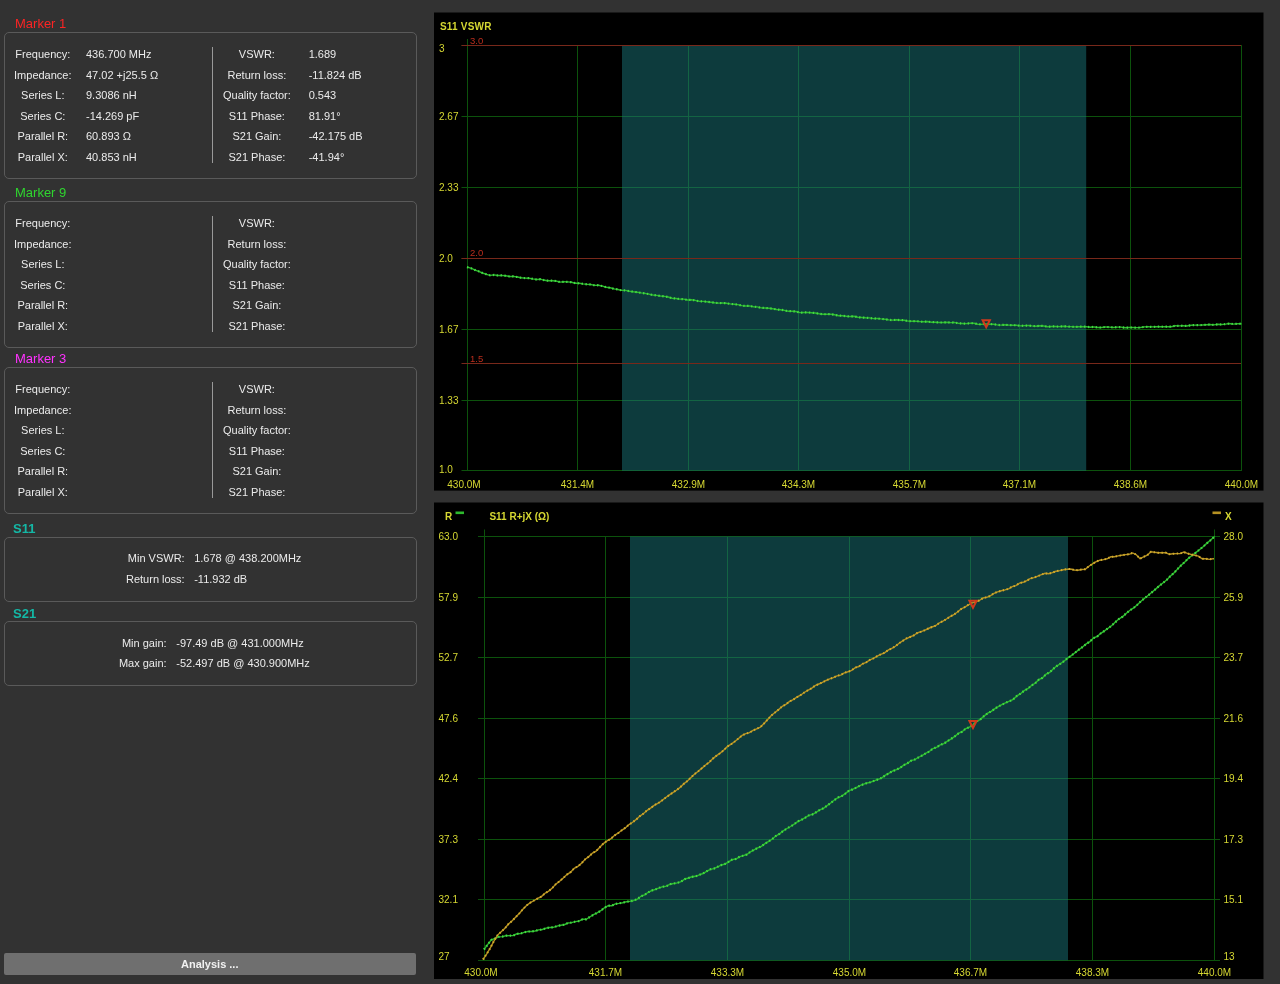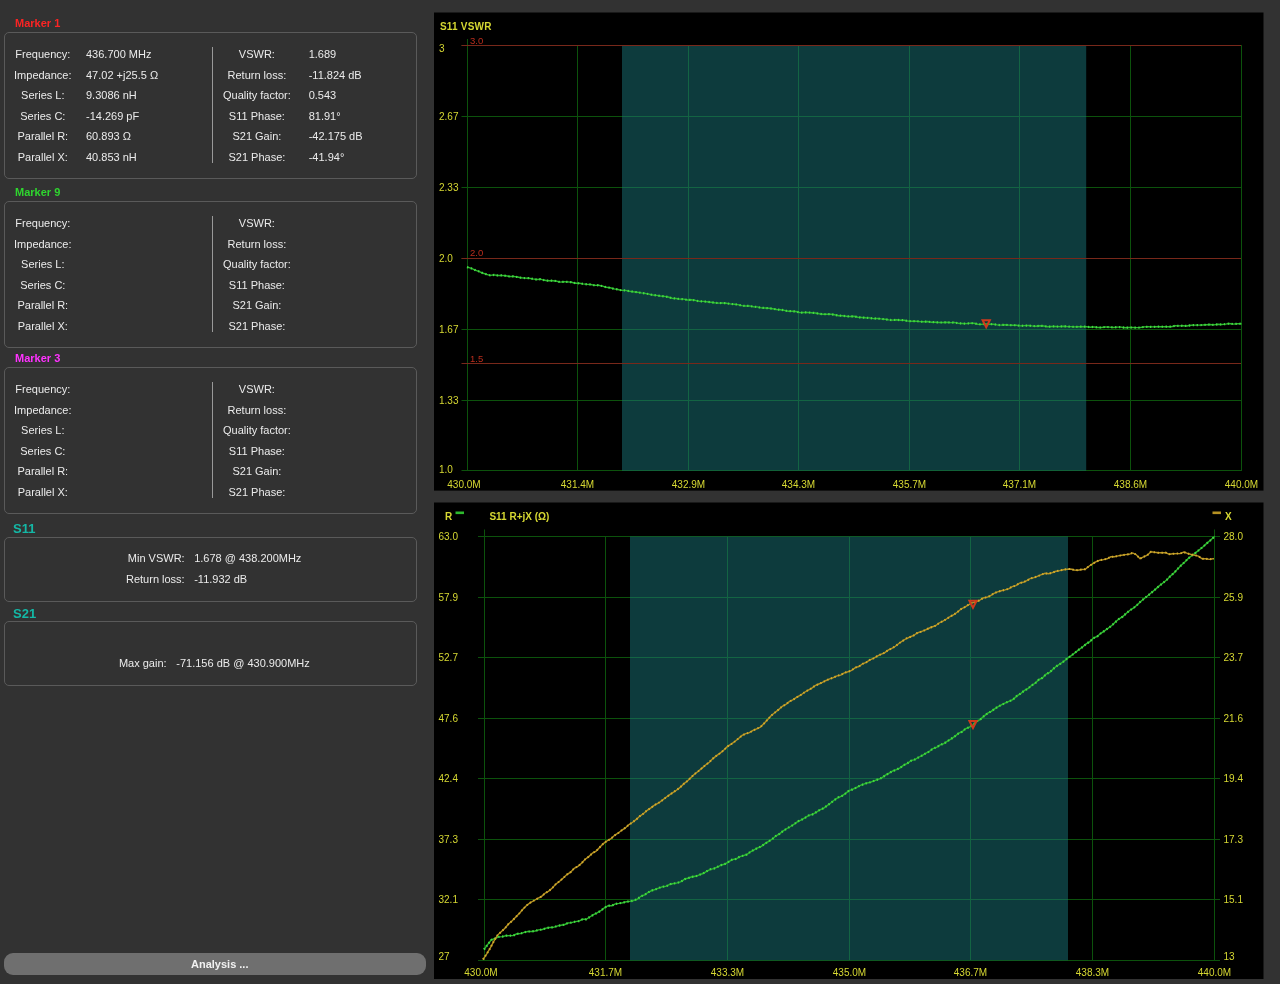--- a/index.html
+++ b/index.html
@@ -1,29 +1,29 @@
 <!DOCTYPE html>
 <html><head><meta charset="utf-8">
 <style>
 html,body{margin:0;padding:0;width:1280px;height:984px;background:#323232;overflow:hidden;
 font-family:"Liberation Sans",sans-serif;}
 #wrap{position:absolute;left:0;top:0;width:1280px;height:984px;}
-.mtitle{position:absolute;left:15px;height:13px;font-size:11px;font-weight:bold;line-height:13px;}
+.mtitle{position:absolute;left:15px;height:13px;font-size:13px;font-weight:normal;line-height:13px;}
 .stitle{position:absolute;left:13px;height:15px;font-size:13px;font-weight:bold;color:#14b8a6;line-height:15px;}
 .gbox{position:absolute;left:4px;width:412.5px;border:1px solid #5a5a5a;border-radius:5px;box-sizing:border-box;}
 .vsep{position:absolute;left:211.5px;width:1px;background:#999;}
 .row{position:absolute;left:0;width:420px;height:16px;line-height:16px;font-size:11px;color:#ebebeb;}
 .l1{position:absolute;left:10px;width:65.6px;text-align:center;}
 .v1{position:absolute;left:86px;}
 .l2{position:absolute;left:215px;width:83.8px;text-align:center;}
 .v2{position:absolute;left:308.7px;}
 .sl{position:absolute;left:0;text-align:right;}
 .sv{position:absolute;}
 #btn{position:absolute;left:3.5px;top:953px;width:412.5px;height:22px;background:#6f6f6f;
-border-radius:9px;text-align:center;line-height:22px;font-size:11px;font-weight:bold;color:#f2f2f2;padding-left:10px;}
+border-radius:2px;text-align:center;line-height:22px;font-size:11px;font-weight:bold;color:#f2f2f2;}
 svg{position:absolute;left:0;top:0;}
 </style></head>
 <body>
 <div id="wrap">
 <div class="mtitle" style="top:17.0px;color:#fb2424">Marker 1</div>
 <div class="gbox" style="top:31.5px;height:147.5px"></div>
 <div class="vsep" style="top:46.5px;height:116px"></div>
 <div class="row" style="top:46.0px">
       <span class="l1">Frequency:</span>
       <span class="v1">436.700 MHz</span>
@@ -143,23 +143,27 @@
 <div class="row" style="top:550.3px">
       <span class="sl" style="width:184.7px">Min VSWR:</span>
       <span class="sv" style="left:194.2px">1.678 @ 438.200MHz</span>
     </div>
 <div class="row" style="top:570.5px">
       <span class="sl" style="width:184.7px">Return loss:</span>
       <span class="sv" style="left:194.2px">-11.932 dB</span>
     </div>
 <div class="stitle" style="top:606px">S21</div>
 <div class="gbox" style="top:620.8px;height:64.9px"></div>
+<div class="row" style="top:635px">
+      <span class="sl" style="width:166.6px">Min gain:</span>
+      <span class="sv" style="left:176.3px">-97.49 dB @ 431.000MHz</span>
+    </div>
 <div class="row" style="top:655.3px">
       <span class="sl" style="width:166.6px">Max gain:</span>
-      <span class="sv" style="left:176.3px">-71.156 dB @ 430.900MHz</span>
+      <span class="sv" style="left:176.3px">-52.497 dB @ 430.900MHz</span>
     </div>
 <div id="btn">Analysis ...</div>
 
 <svg width="1280" height="984" viewBox="0 0 1280 984">
 <rect x="434" y="12.5" width="829.5" height="478.1" fill="#000"></rect>
 <rect x="434" y="502.5" width="829.5" height="476.5" fill="#000"></rect>
 <line x1="461.5" y1="45.5" x2="1241" y2="45.5" stroke="#0c520c" stroke-width="1"></line>
 <line x1="461.5" y1="116.5" x2="1241" y2="116.5" stroke="#0c520c" stroke-width="1"></line>
 <line x1="461.5" y1="187.5" x2="1241" y2="187.5" stroke="#0c520c" stroke-width="1"></line>
 <line x1="461.5" y1="258.5" x2="1241" y2="258.5" stroke="#0c520c" stroke-width="1"></line>

